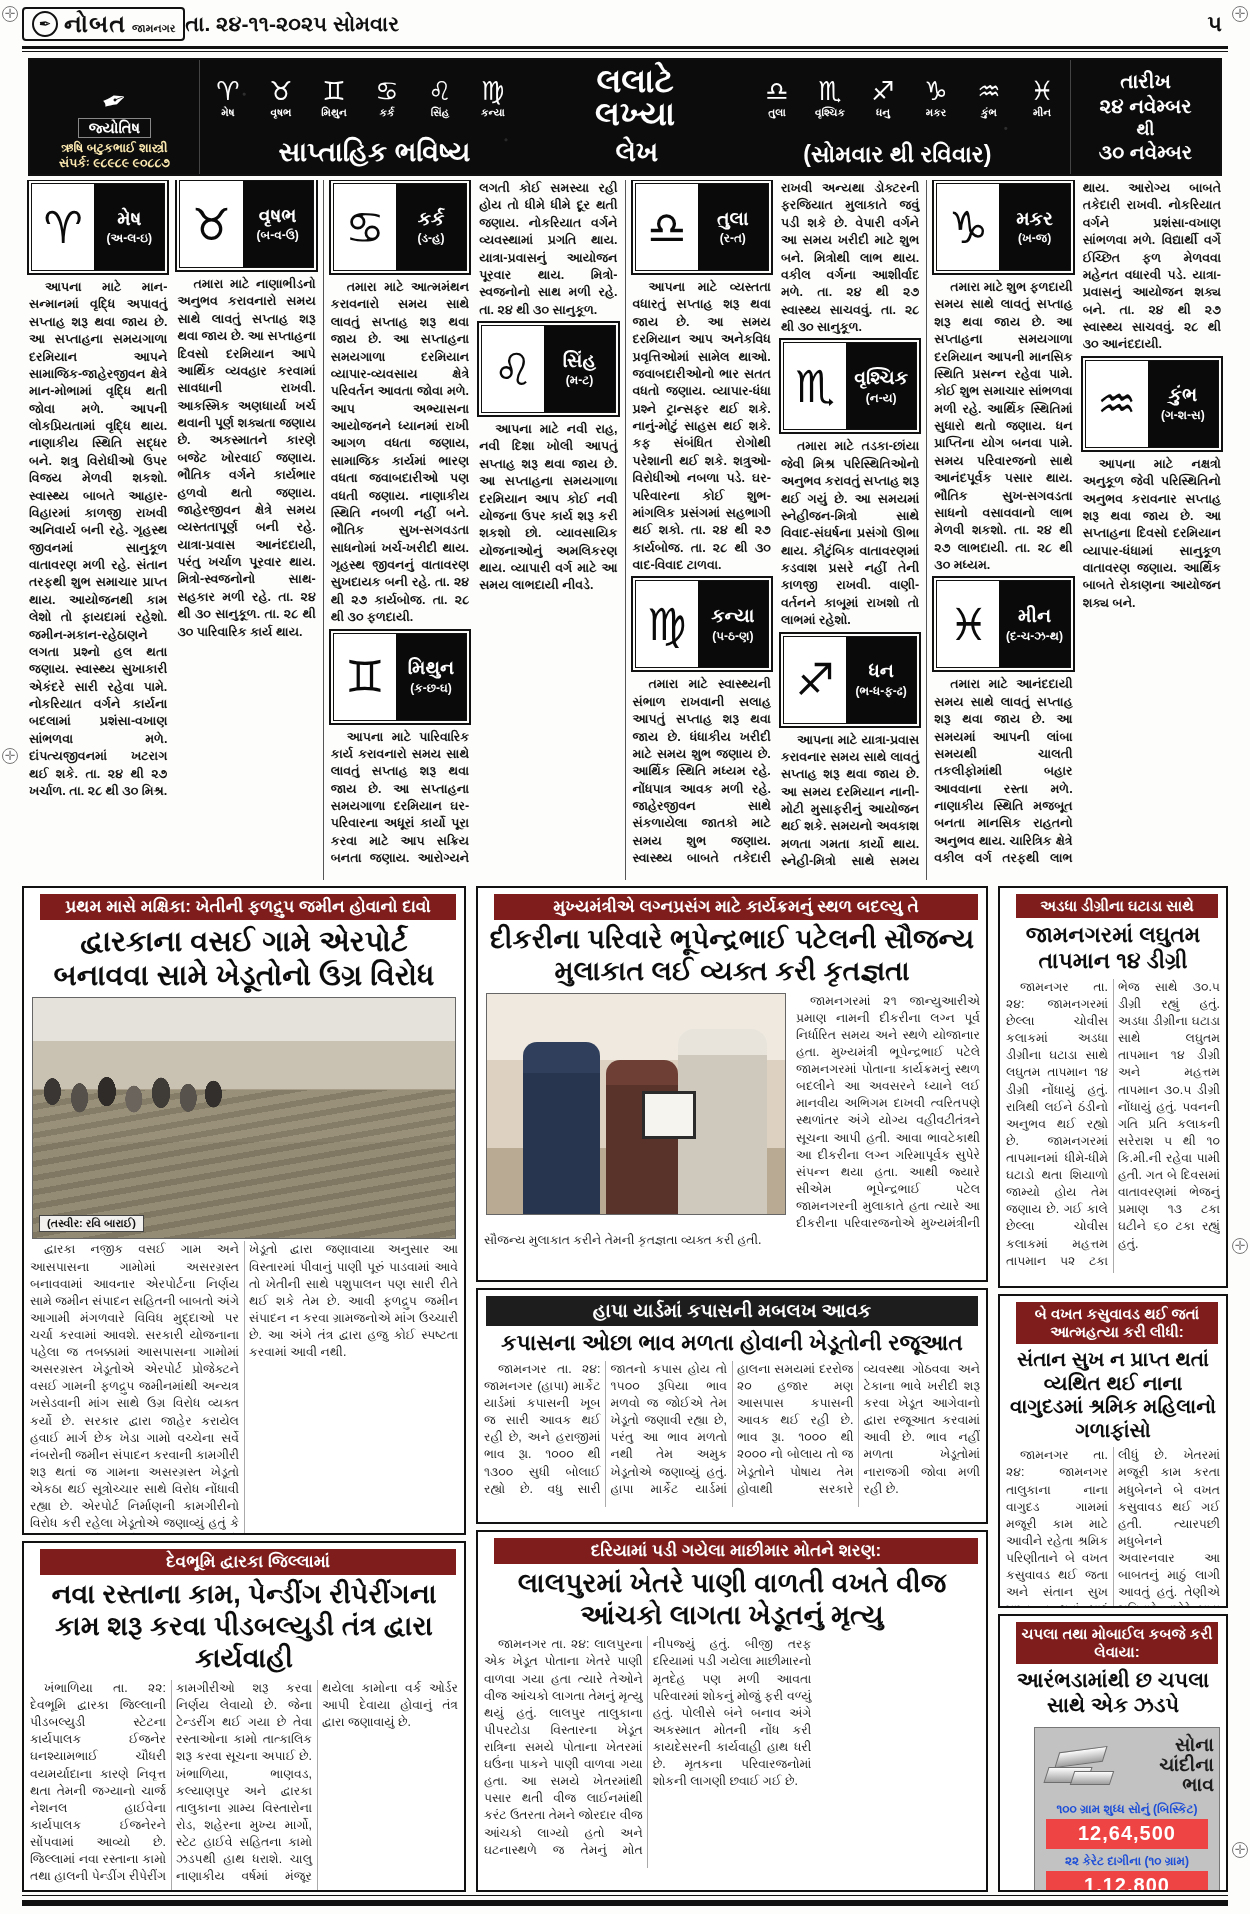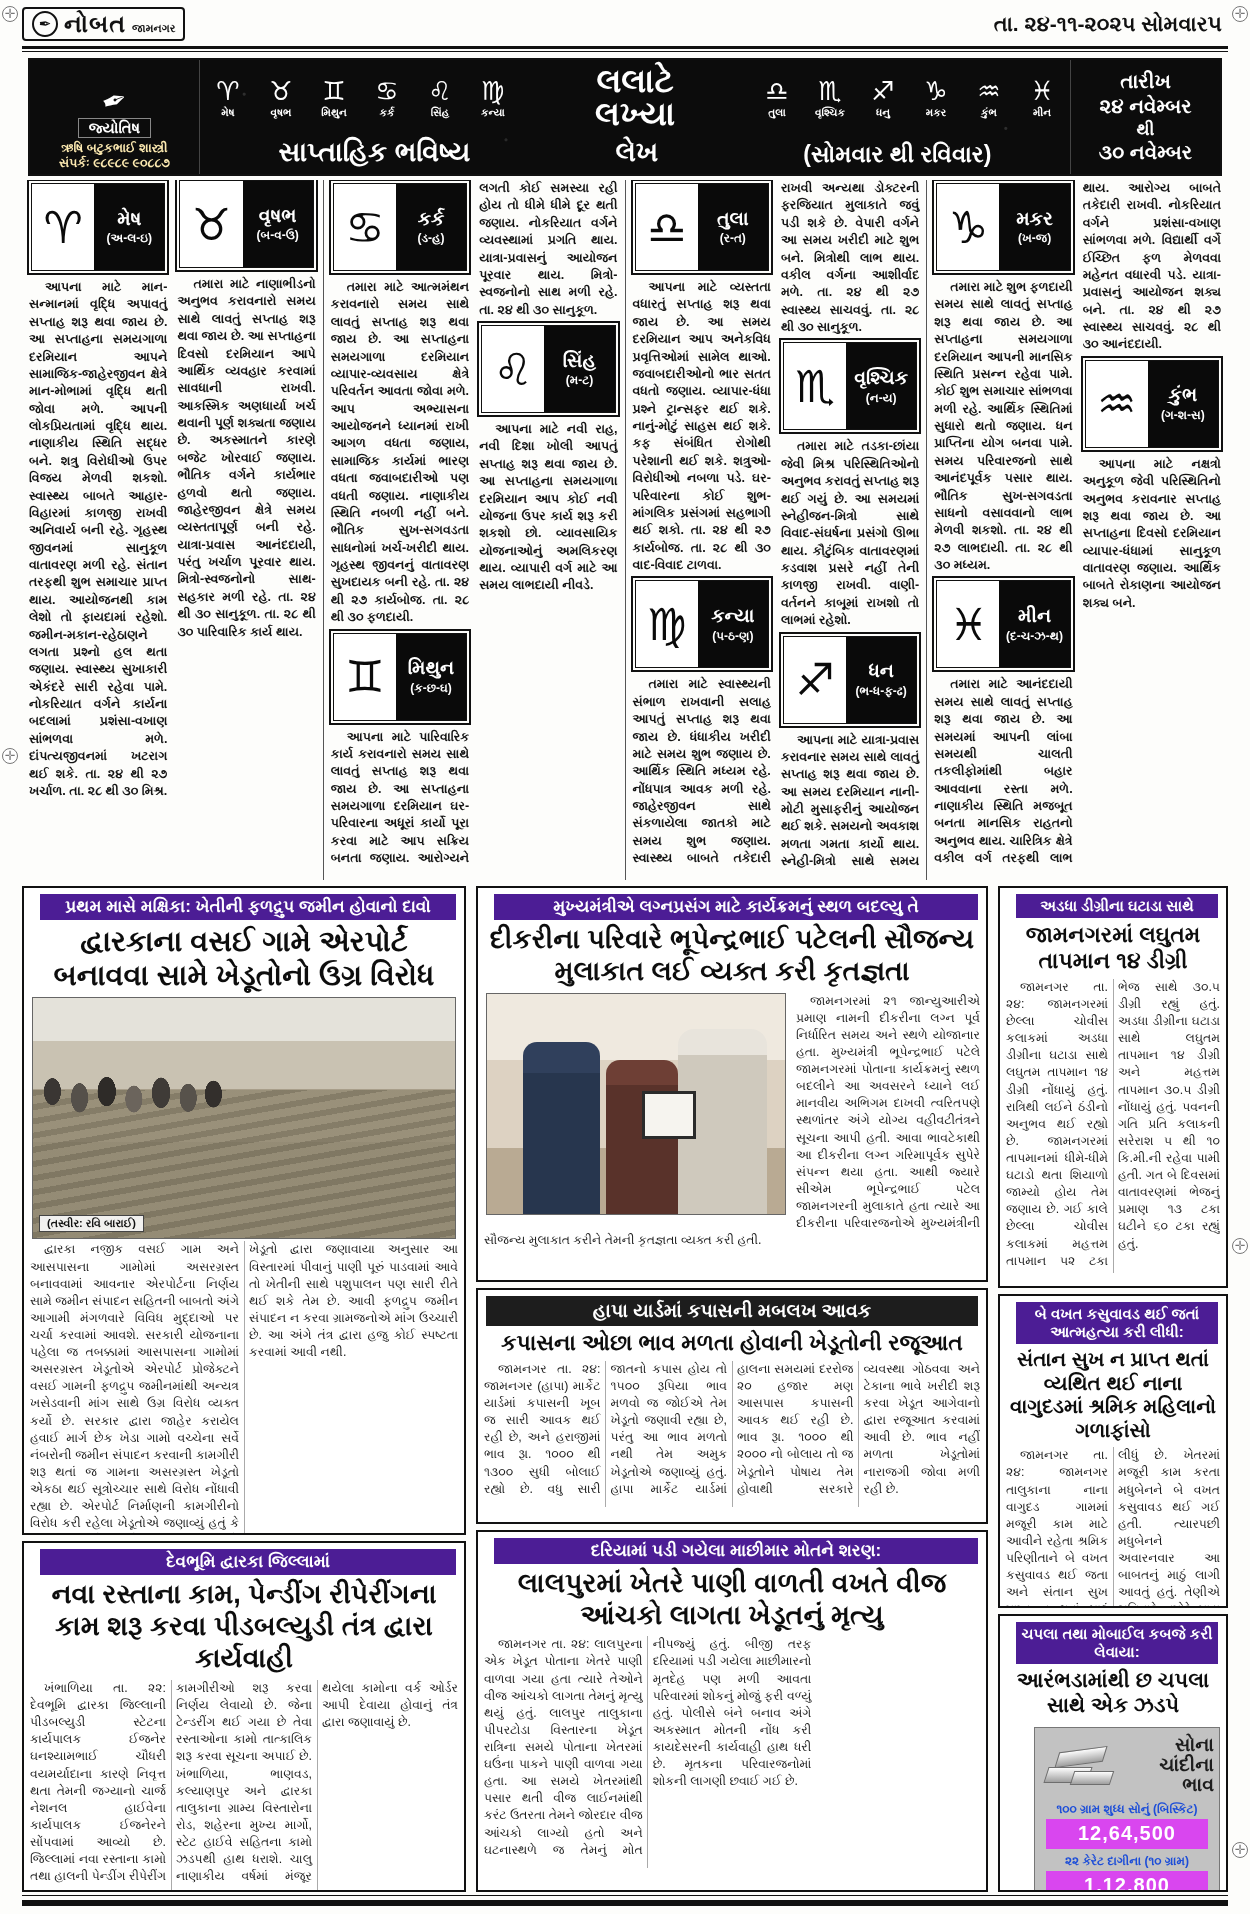--- a/index.html
+++ b/index.html
@@ -8,21 +8,21 @@
   font-family:"Liberation Sans","DejaVu Sans",sans-serif;overflow:hidden}
 
 .reg{position:absolute;width:16px;height:16px;border:1px solid #777;border-radius:50%;color:#777;
   font-size:13px;line-height:14px;text-align:center;background:#fff}
 
 .masthead{position:absolute;left:22px;right:22px;top:6px;height:36px;display:flex;align-items:center}
 .logo-wrap{display:flex;align-items:center;gap:6px;border:2px solid #111;border-radius:4px;padding:1px 8px}
 .logo-emblem{width:26px;height:26px;border:2px solid #111;border-radius:50%;display:flex;align-items:center;justify-content:center;font-size:15px}
 .logo-name{font-size:24px;font-weight:bold;letter-spacing:1px}
 .logo-sub{font-size:11px;font-weight:bold;align-self:flex-end;padding-bottom:3px}
-.head-date{flex:1;text-align:right;font-size:21px;font-weight:bold}
+.head-date{flex:1;text-align:left;font-size:21px;font-weight:bold}
 .head-page{font-size:22px;font-weight:bold;padding-right:6px}
 .rule-a{position:absolute;left:22px;right:22px;top:46px;height:3px;background:#111}
 .rule-b{position:absolute;left:22px;right:22px;top:51px;height:1px;background:#111}
 
 .banner{position:absolute;left:28px;right:28px;top:58px;height:118px;background:#0c0c0c;color:#fff;
   border:2px solid #111;display:flex;overflow:hidden}
 .banner:before{content:"";position:absolute;inset:0;
   background:
    radial-gradient(circle at 18% 30%,rgba(255,255,255,.14) 0 1px,transparent 2px),
    radial-gradient(circle at 40% 70%,rgba(255,255,255,.12) 0 1px,transparent 2px),
@@ -55,21 +55,21 @@
 .sign-box{break-inside:avoid;display:flex;border:1px solid #111;outline:2px solid #111;outline-offset:2px;margin:3px 2px 8px 2px;height:88px;background:#fff}
 .sign-icon{width:47%;display:flex;align-items:center;justify-content:center;font-size:44px;color:#0a0a0a;background:#fff}
 .sign-label{flex:1;background:#0a0a0a;color:#fff;display:flex;flex-direction:column;align-items:center;justify-content:center;text-align:center}
 .sign-name{font-size:19px;font-weight:bold;line-height:1.1}
 .sign-letters{font-size:12px;font-weight:bold;margin-top:2px}
 .h-text{font-size:12.6px;line-height:1.38;font-weight:600;text-align:justify;text-indent:16px;margin-bottom:6px;color:#141414}
 
 .news{position:absolute;left:22px;right:22px;top:886px;bottom:22px;display:grid;grid-template-columns:444px 512px 1fr;grid-column-gap:10px}
 .ncol{display:flex;flex-direction:column;gap:6px;overflow:hidden}
 .article{border:2px solid #111;background:#fff;padding:4px 6px;overflow:hidden;position:relative}
-.kicker{background:#4c1d95;color:#fff;font-weight:bold;text-align:center;padding:3px 4px;margin:2px 2px 4px 10px}
+.kicker{background:#7f1d1d;color:#fff;font-weight:bold;text-align:center;padding:3px 4px;margin:2px 2px 4px 10px}
 .headline{font-weight:bold;text-align:center;color:#0d0d0d;line-height:1.18;margin:2px 0 5px 0}
 .body{font-size:12.4px;line-height:1.38;text-align:justify;color:#1c1c1c;overflow:hidden}
 .body p{text-indent:14px}
 .cols2{column-count:2;column-gap:10px;column-rule:1px solid #aaa;column-fill:auto}
 .cols3{column-count:3;column-gap:10px;column-rule:1px solid #aaa;column-fill:auto}
 .cols4{column-count:4;column-gap:10px;column-rule:1px solid #aaa;column-fill:auto}
 
 .photo-farm{height:242px;margin:2px;position:relative;border:1px solid #666;overflow:hidden;
  background:linear-gradient(#e4e2da 0 18%,#c9c2b2 18% 38%,#a89e8a 38% 60%,#8e8672 60% 100%)}
 .photo-farm .furrows{position:absolute;inset:38% 0 0 0;background:repeating-linear-gradient(170deg,#7c745f 0 6px,#968d76 6px 14px);opacity:.8}
@@ -93,21 +93,21 @@
 
 .gold-box{float:right;width:186px;margin:4px 0 2px 8px;background:#c2c2c2;border:1px solid #777;padding:5px;text-align:center}
 .gold-head{display:flex;align-items:center;justify-content:flex-end;gap:4px;margin-bottom:4px;position:relative;height:64px}
 .gold-bars{position:absolute;left:2px;top:8px;width:78px;height:50px}
 .gold-bars i{position:absolute;display:block;background:linear-gradient(#fdfdfd,#9f9f9f);border:1px solid #6e6e6e;transform:skewX(-18deg)}
 .gold-bars i:nth-child(1){left:4px;top:26px;width:44px;height:16px}
 .gold-bars i:nth-child(2){left:16px;top:8px;width:46px;height:16px;transform:skewX(-24deg) rotate(-8deg)}
 .gold-bars i:nth-child(3){left:30px;top:30px;width:40px;height:14px}
 .gold-title{font-weight:bold;font-size:19px;line-height:1.05;color:#1d1d1d;text-align:right}
 .gold-row-label{font-size:12px;font-weight:bold;color:#1d4ed8;margin-top:4px}
-.gold-row-value{background:#d946ef;color:#fff;font-size:20px;font-weight:bold;margin:2px 6px;padding:1px 0;letter-spacing:1px}
+.gold-row-value{background:#ef4444;color:#fff;font-size:20px;font-weight:bold;margin:2px 6px;padding:1px 0;letter-spacing:1px}
 
 .black-band{background:#1d1d1d;color:#fff;font-weight:bold;text-align:center;font-size:19px;padding:4px;margin:2px 2px 4px 2px}
 
 .hl-air{font-size:29px}.hl-cm{font-size:27px}.hl-temp{font-size:22px}
 .hl-cot{font-size:22px}.hl-sui{font-size:20px}.hl-ele{font-size:27px}
 .hl-road{font-size:27px}.hl-chap{font-size:21px}
 .k-sm{font-size:15px}.k-md{font-size:17px}
 .footer-bar{position:absolute;left:22px;right:22px;bottom:8px;height:6px;background:#111}
 .footer-line{position:absolute;left:22px;right:22px;bottom:18px;height:1px;background:#111}
 </style>

